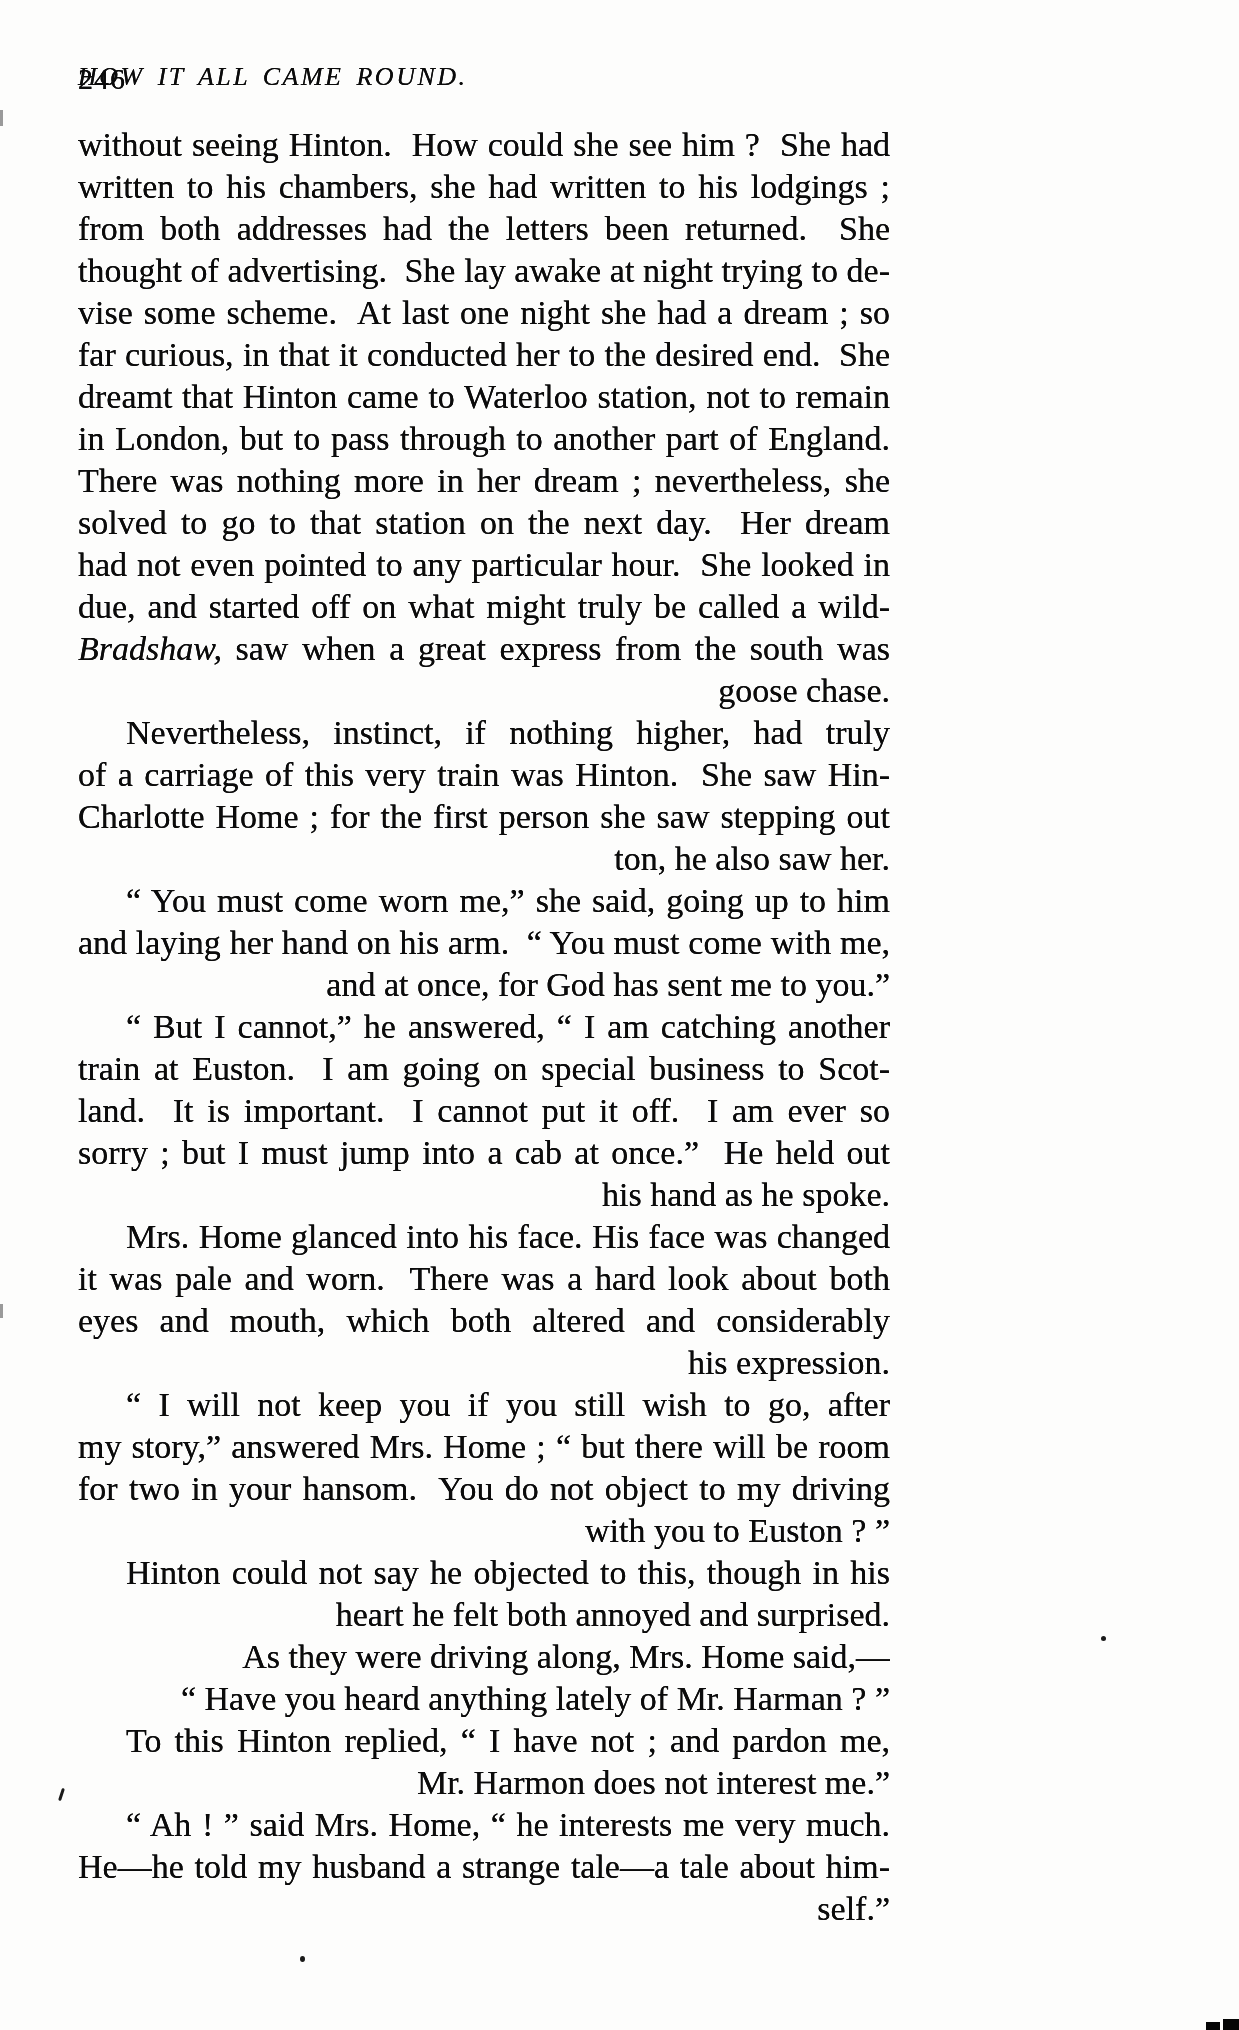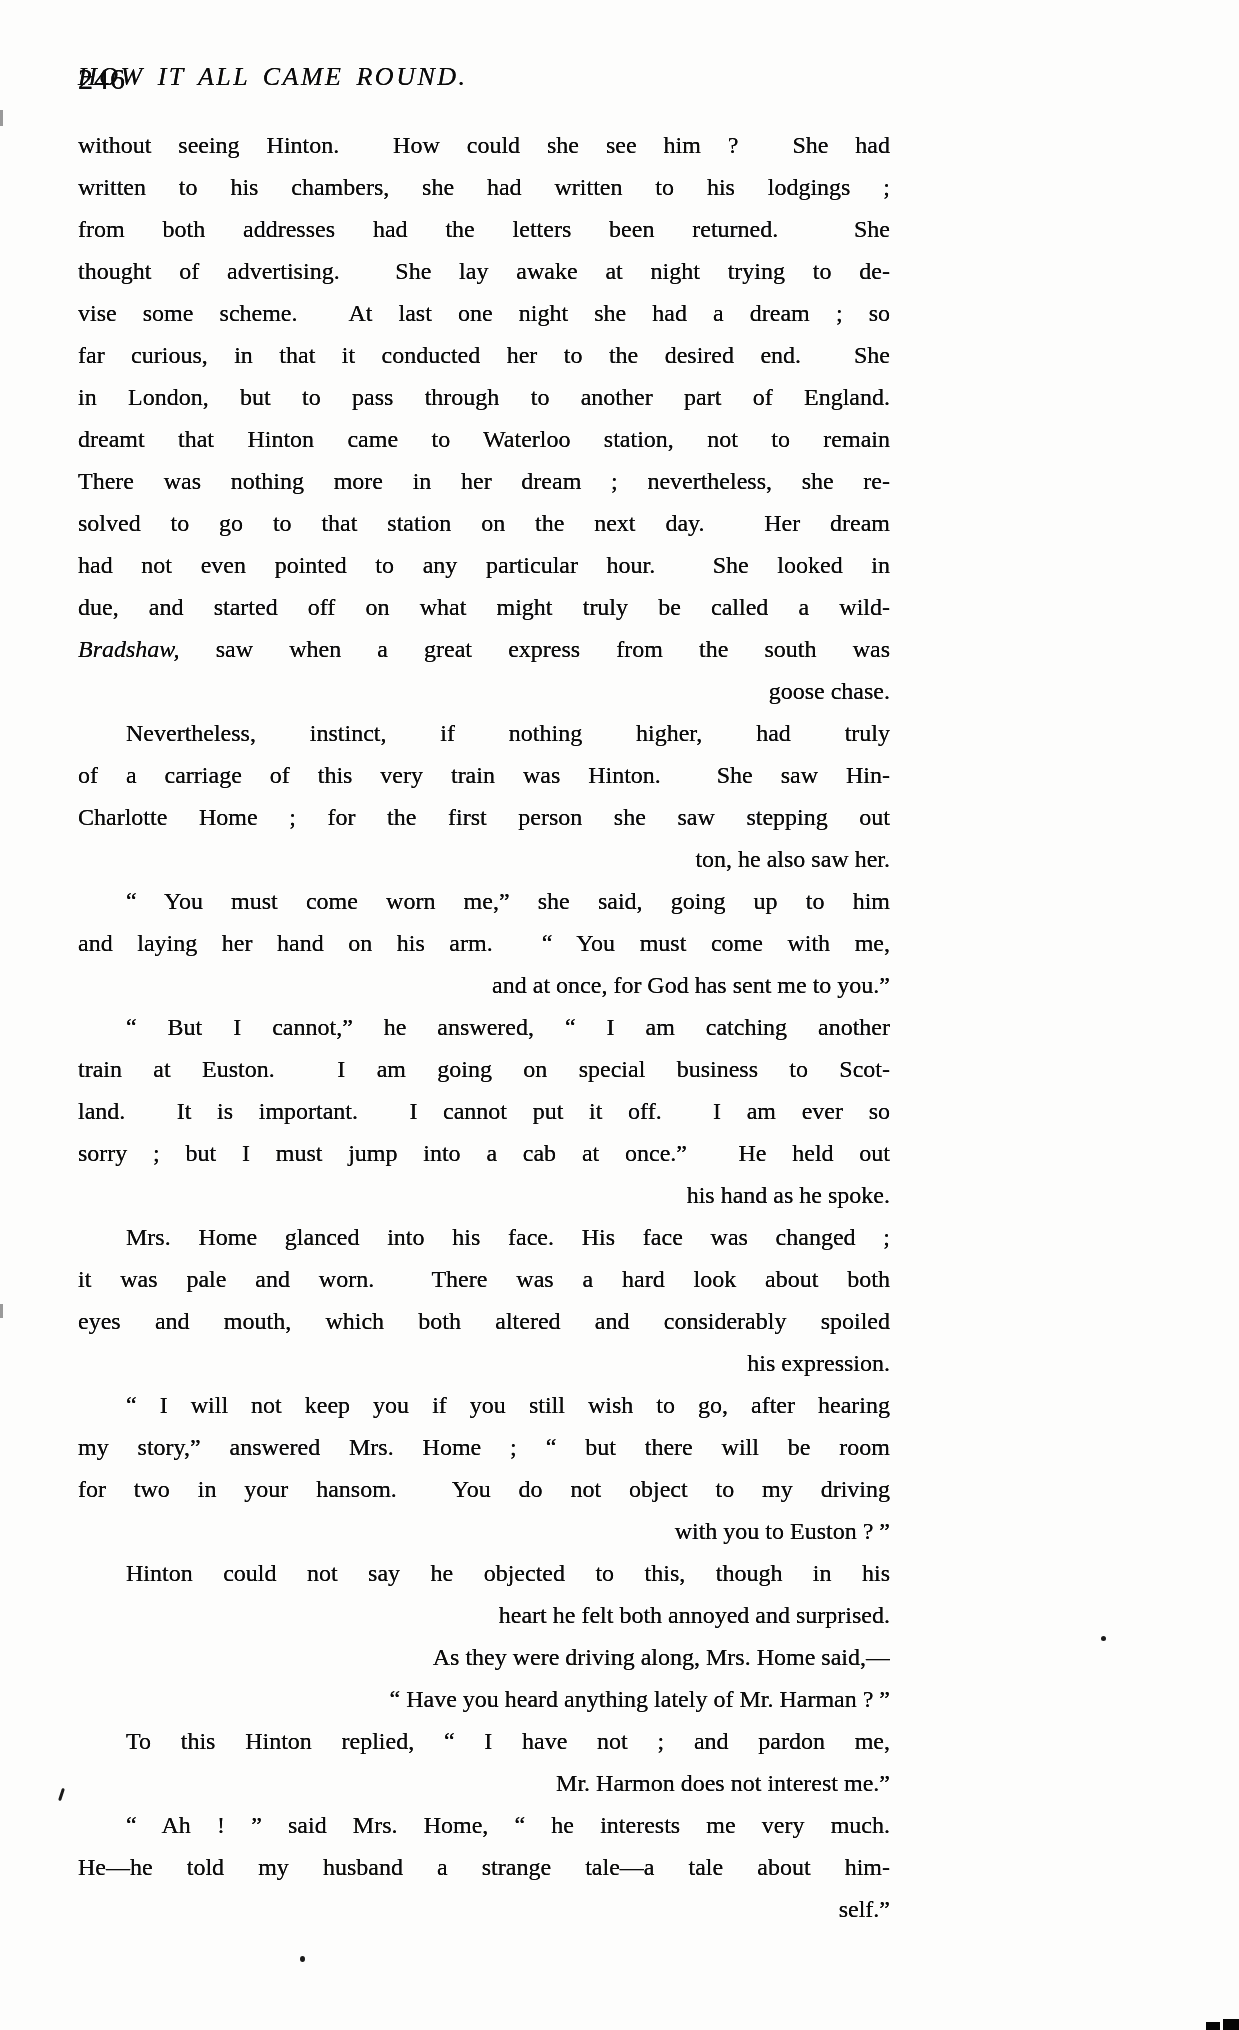--- a/index.html
+++ b/index.html
@@ -34,21 +34,21 @@
     font-size: 26px;
     letter-spacing: 2.5px;
     word-spacing: 4px;
     text-shadow: 0 0 0.5px currentColor;
   }
   .body-text {
     position: absolute;
     left: 78px;
     top: 124px;
     width: 812px;
-    font-size: 24px;
+    font-size: 34px;
     line-height: 42px;
     text-shadow: 0 0 0.5px currentColor;
   }
   .para { margin: 0; }
   .para.indent .line:first-child { text-indent: 48px; }
   .line {
     height: 42px;
     overflow: hidden;
     text-align: right;
   }
@@ -92,22 +92,22 @@
   <div class="running-head">HOW IT ALL CAME ROUND.</div>
 
   <div class="body-text">
       <div class="para">
         <div class="line just">without seeing Hinton.&nbsp; How could she see him ?&nbsp; She had</div>
         <div class="line just">written to his chambers, she had written to his lodgings ;</div>
         <div class="line just">from both addresses had the letters been returned.&nbsp; She</div>
         <div class="line just">thought of advertising.&nbsp; She lay awake at night trying to de-</div>
         <div class="line just">vise some scheme.&nbsp; At last one night she had a dream ; so</div>
         <div class="line just">far curious, in that it conducted her to the desired end.&nbsp; She</div>
+        <div class="line just">dreamt that Hinton came to Waterloo station, not to remain</div>
         <div class="line just">in London, but to pass through to another part of England.</div>
-        <div class="line just">dreamt that Hinton came to Waterloo station, not to remain</div>
         <div class="line just">There was nothing more in her dream ; nevertheless, she re-</div>
         <div class="line just">solved to go to that station on the next day.&nbsp; Her dream</div>
         <div class="line just">had not even pointed to any particular hour.&nbsp; She looked in</div>
         <div class="line just">due, and started off on what might truly be called a wild-</div>
         <div class="line just"><span class="italic">Bradshaw,</span><span> saw when a great express from the south was</span></div>
         <div class="line">goose chase.</div>
       </div>
       <div class="para indent">
         <div class="line just">Nevertheless, instinct, if nothing higher, had truly</div>
         <div class="line just">of a carriage of this very train was Hinton.&nbsp; She saw Hin-</div>

